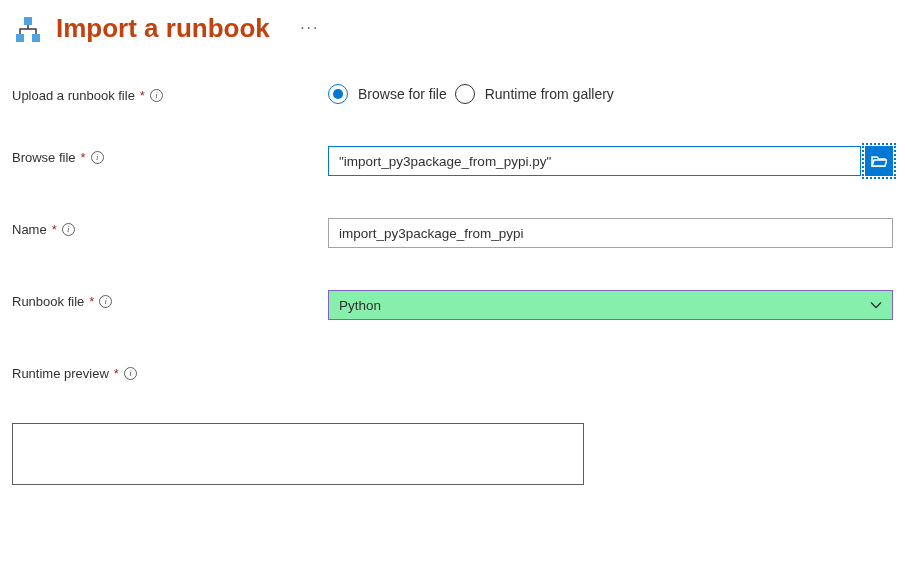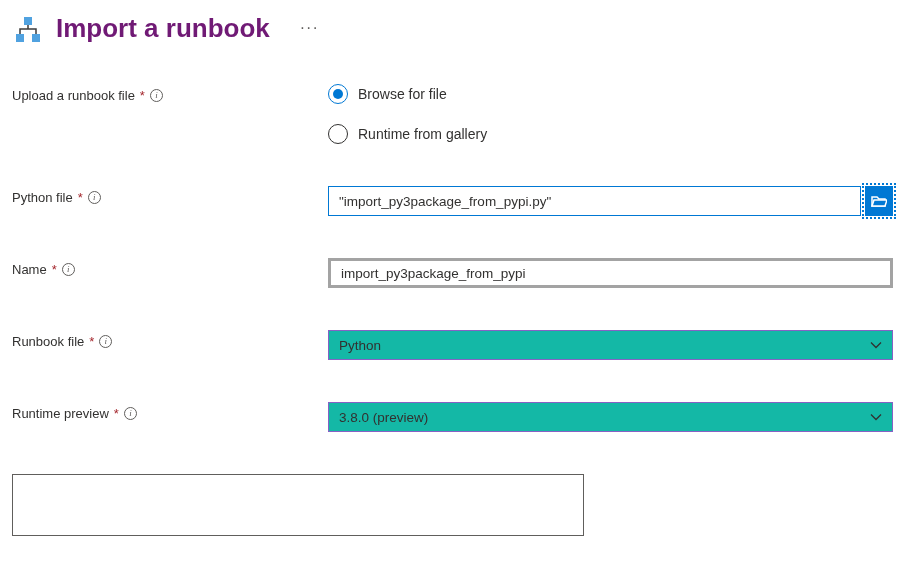--- a/index.html
+++ b/index.html
@@ -21,21 +21,21 @@
       width: 32px;
       height: 32px;
       display: flex;
       align-items: center;
       justify-content: center;
       margin-top: 4px;
     }
     .page-title {
       font-size: 26px;
       font-weight: 600;
-      color: #701a75;
+      color: #c2410c;
     }
     .more-dots {
       font-size: 16px;
       color: #605e5c;
       margin-left: 18px;
       letter-spacing: 1px;
     }
     .form-row {
       display: flex;
       align-items: flex-start;
@@ -64,21 +64,21 @@
       font-size: 9px;
       color: #605e5c;
       font-family: Georgia, serif;
       font-style: italic;
       line-height: 1;
     }
     .field-col {
       flex: 1;
       max-width: 572px;
     }
-    .radio-group { display: flex; flex-direction: column; gap: 20px; }
+    .radio-group { display: flex; flex-direction: row; gap: 8px; }
     .radio-item {
       display: flex;
       align-items: center;
       gap: 10px;
       cursor: pointer;
       font-size: 14px;
     }
     .radio-outer {
       width: 20px; height: 20px;
       border-radius: 50%;
@@ -87,21 +87,21 @@
     }
     .radio-outer.selected { border-color: #0078d4; }
     .radio-inner {
       width: 10px; height: 10px; border-radius: 50%;
       background: #0078d4;
     }
     .file-row { display: flex; gap: 4px; }
     .text-input {
       width: 100%;
       height: 30px;
-      border: 3px solid #a3a3a3;
+      border: 1px solid #a3a3a3;
       padding: 0 10px;
       font-size: 13.5px;
       font-family: inherit;
       background: #fff;
       color: #323130;
     }
     .text-input.focused { border-color: #0078d4; border-width: 1.5px; }
     .file-btn {
       width: 30px; height: 30px;
       background: #0078d4;
@@ -113,21 +113,21 @@
     .select-box {
       position: relative;
       width: 100%;
       height: 30px;
       border: 1px solid #8661c5;
       display: flex;
       align-items: center;
       padding: 0 10px;
       font-size: 13.5px;
       cursor: pointer;
-      background: #14b8a6;
+      background: #86efac;
     }
     .chevron {
       position: absolute;
       right: 10px;
       top: 50%;
       transform: translateY(-50%);
     }
     .textarea {
       width: 100%;
       height: 62px;
@@ -169,21 +169,21 @@
     </label>
     <label class="radio-item">
       <span class="radio-outer"></span>
       <span>Runtime from gallery</span>
     </label>
   </div>
 </div>
 
 <div class="form-row">
   <div class="label-col">
-    <span>Python file</span>
+    <span>Browse file</span>
     <span class="req">*</span>
     <span class="info-circle">i</span>
   </div>
   <div class="field-col file-row">
     <input class="text-input focused" type="text" value="&quot;import_py3package_from_pypi.py&quot;" style="">
     <div class="file-btn">
       <svg width="16" height="14" viewBox="0 0 16 14">
         <path d="M1 3 H6 L8 5 H14 V12 H1 Z" fill="none" stroke="#fff" stroke-width="1.5"></path>
         <path d="M1 12 L3 6 H16 L14 12 Z" fill="#0078d4" stroke="#fff" stroke-width="1.5"></path>
       </svg>
@@ -219,29 +219,19 @@
     </div>
   </div>
 </div>
 
 <div class="form-row">
   <div class="label-col">
     <span>Runtime preview</span>
     <span class="req">*</span>
     <span class="info-circle">i</span>
   </div>
-  <div class="field-col">
-    <div class="select-box">
-      <span>3.8.0 (preview)</span>
-      <span class="chevron">
-        <svg width="12" height="8" viewBox="0 0 12 8">
-            <path d="M1 1 L6 6 L11 1" stroke="#323130" stroke-width="1.3" fill="none"></path>
-          </svg>
-      </span>
-    </div>
-  </div>
 </div>
 
 <div class="form-row" style="margin-bottom:0">
   <div class="field-col">
     <textarea class="textarea" style=""></textarea>
   </div>
 </div>
 
 </body></html>

